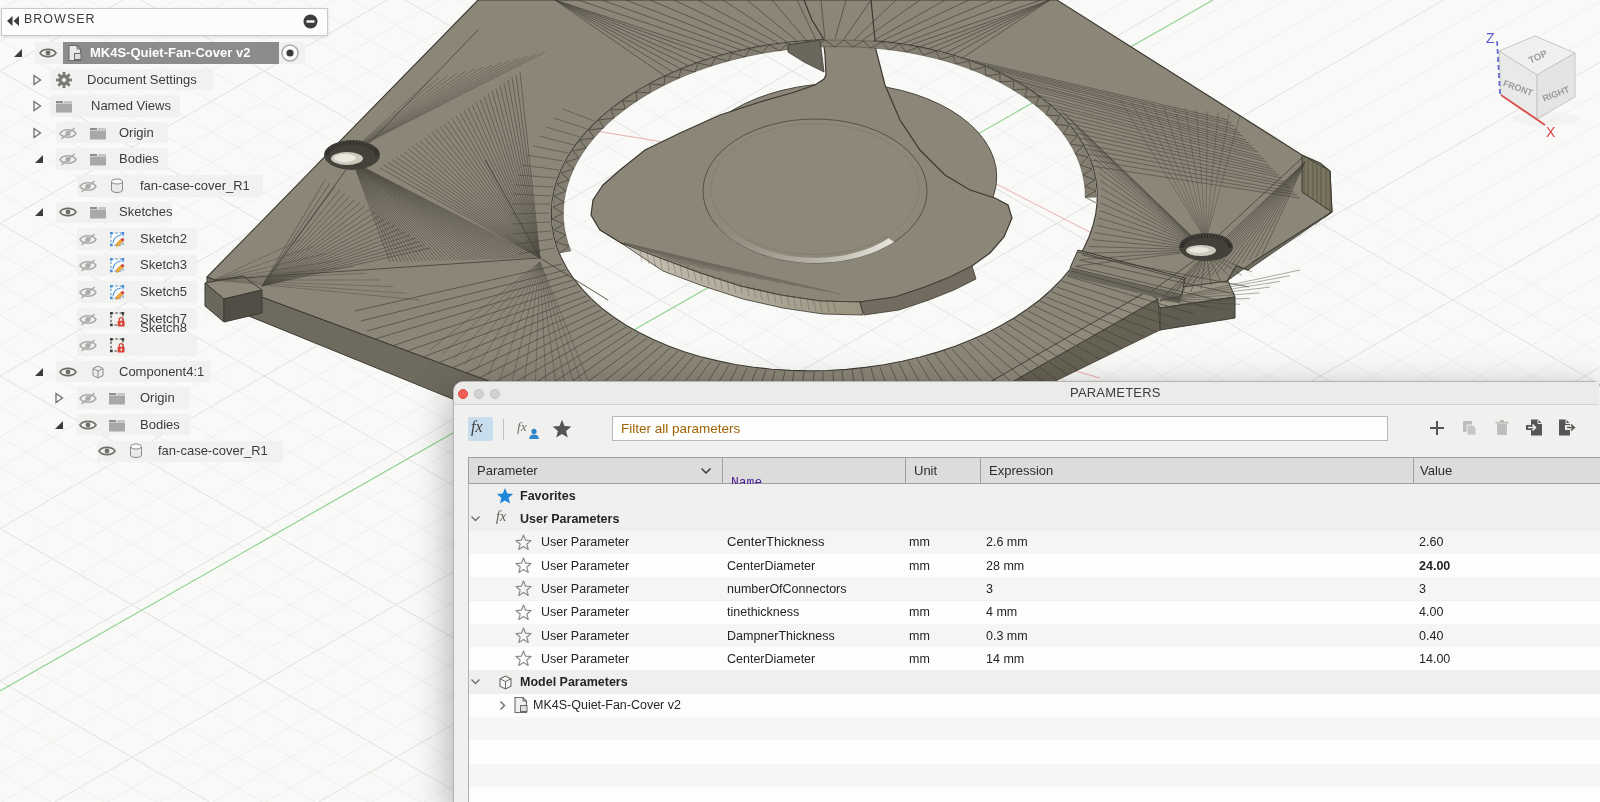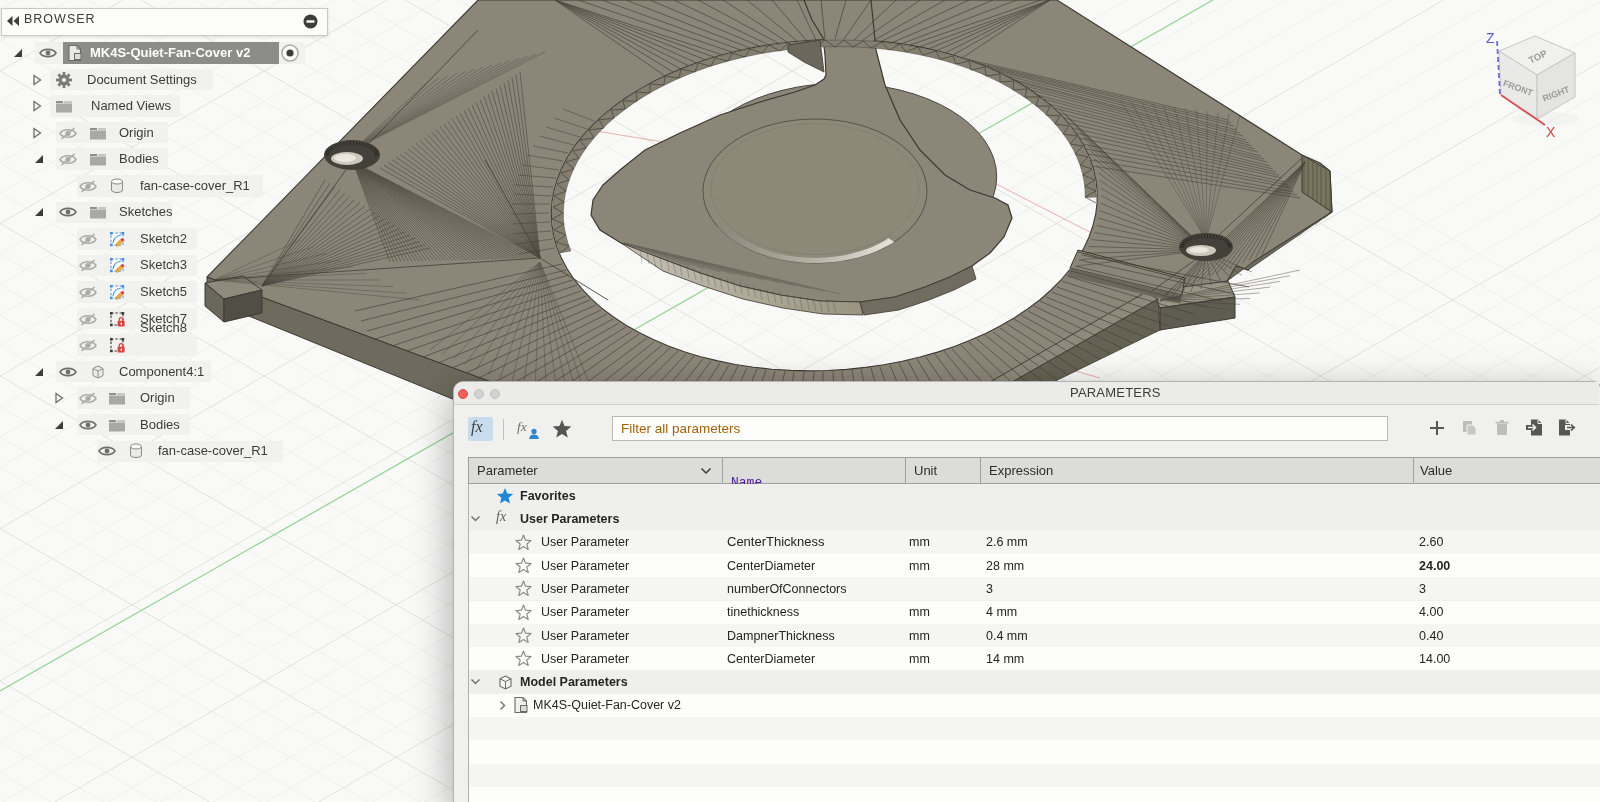--- a/index.html
+++ b/index.html
@@ -1231,21 +1231,21 @@
     <div style="position:absolute;left:727px;top:604.1px;font-family:'Liberation Sans',sans-serif;font-size:12.5px;font-weight:400;color:#252525;white-space:nowrap;line-height:16px">tinethickness</div>
     <div style="position:absolute;left:909px;top:604.1px;font-family:'Liberation Sans',sans-serif;font-size:12.5px;font-weight:400;color:#252525;white-space:nowrap;line-height:16px">mm</div>
     <div style="position:absolute;left:986px;top:604.1px;font-family:'Liberation Sans',sans-serif;font-size:12.5px;font-weight:400;color:#252525;white-space:nowrap;line-height:16px">4 mm</div>
     <div style="position:absolute;left:1419px;top:604.1px;font-family:'Liberation Sans',sans-serif;font-size:12.5px;font-weight:400;color:#252525;white-space:nowrap;line-height:16px">4.00</div>
     <svg style="position:absolute;left:515px;top:627.0px" width="17" height="17" viewBox="0 0 17 17">
       <polygon points="8.50,1.00 10.56,6.17 16.11,6.53 11.83,10.08 13.20,15.47 8.50,12.50 3.80,15.47 5.17,10.08 0.89,6.53 6.44,6.17" fill="none" stroke="#8c8c8a" stroke-width="1.2" stroke-linejoin="round"></polygon>
     </svg>
     <div style="position:absolute;left:541px;top:627.5px;font-family:'Liberation Sans',sans-serif;font-size:12.5px;font-weight:400;color:#252525;white-space:nowrap;line-height:16px">User Parameter</div>
     <div style="position:absolute;left:727px;top:627.5px;font-family:'Liberation Sans',sans-serif;font-size:12.5px;font-weight:400;color:#252525;white-space:nowrap;line-height:16px">DampnerThickness</div>
     <div style="position:absolute;left:909px;top:627.5px;font-family:'Liberation Sans',sans-serif;font-size:12.5px;font-weight:400;color:#252525;white-space:nowrap;line-height:16px">mm</div>
-    <div style="position:absolute;left:986px;top:627.5px;font-family:'Liberation Sans',sans-serif;font-size:12.5px;font-weight:400;color:#252525;white-space:nowrap;line-height:16px">0.4 mm</div>
+    <div style="position:absolute;left:986px;top:627.5px;font-family:'Liberation Sans',sans-serif;font-size:12.5px;font-weight:400;color:#252525;white-space:nowrap;line-height:16px">0.3 mm</div>
     <div style="position:absolute;left:1419px;top:627.5px;font-family:'Liberation Sans',sans-serif;font-size:12.5px;font-weight:400;color:#252525;white-space:nowrap;line-height:16px">0.40</div>
     <svg style="position:absolute;left:515px;top:650.2px" width="17" height="17" viewBox="0 0 17 17">
       <polygon points="8.50,1.00 10.56,6.17 16.11,6.53 11.83,10.08 13.20,15.47 8.50,12.50 3.80,15.47 5.17,10.08 0.89,6.53 6.44,6.17" fill="none" stroke="#8c8c8a" stroke-width="1.2" stroke-linejoin="round"></polygon>
     </svg>
     <div style="position:absolute;left:541px;top:650.8px;font-family:'Liberation Sans',sans-serif;font-size:12.5px;font-weight:400;color:#252525;white-space:nowrap;line-height:16px">User Parameter</div>
     <div style="position:absolute;left:727px;top:650.8px;font-family:'Liberation Sans',sans-serif;font-size:12.5px;font-weight:400;color:#252525;white-space:nowrap;line-height:16px">CenterDiameter</div>
     <div style="position:absolute;left:909px;top:650.8px;font-family:'Liberation Sans',sans-serif;font-size:12.5px;font-weight:400;color:#252525;white-space:nowrap;line-height:16px">mm</div>
     <div style="position:absolute;left:986px;top:650.8px;font-family:'Liberation Sans',sans-serif;font-size:12.5px;font-weight:400;color:#252525;white-space:nowrap;line-height:16px">14 mm</div>
     <div style="position:absolute;left:1419px;top:650.8px;font-family:'Liberation Sans',sans-serif;font-size:12.5px;font-weight:400;color:#252525;white-space:nowrap;line-height:16px">14.00</div>
     <svg style="position:absolute;left:470px;top:678.0px" width="11" height="8" viewBox="0 0 11 8">

